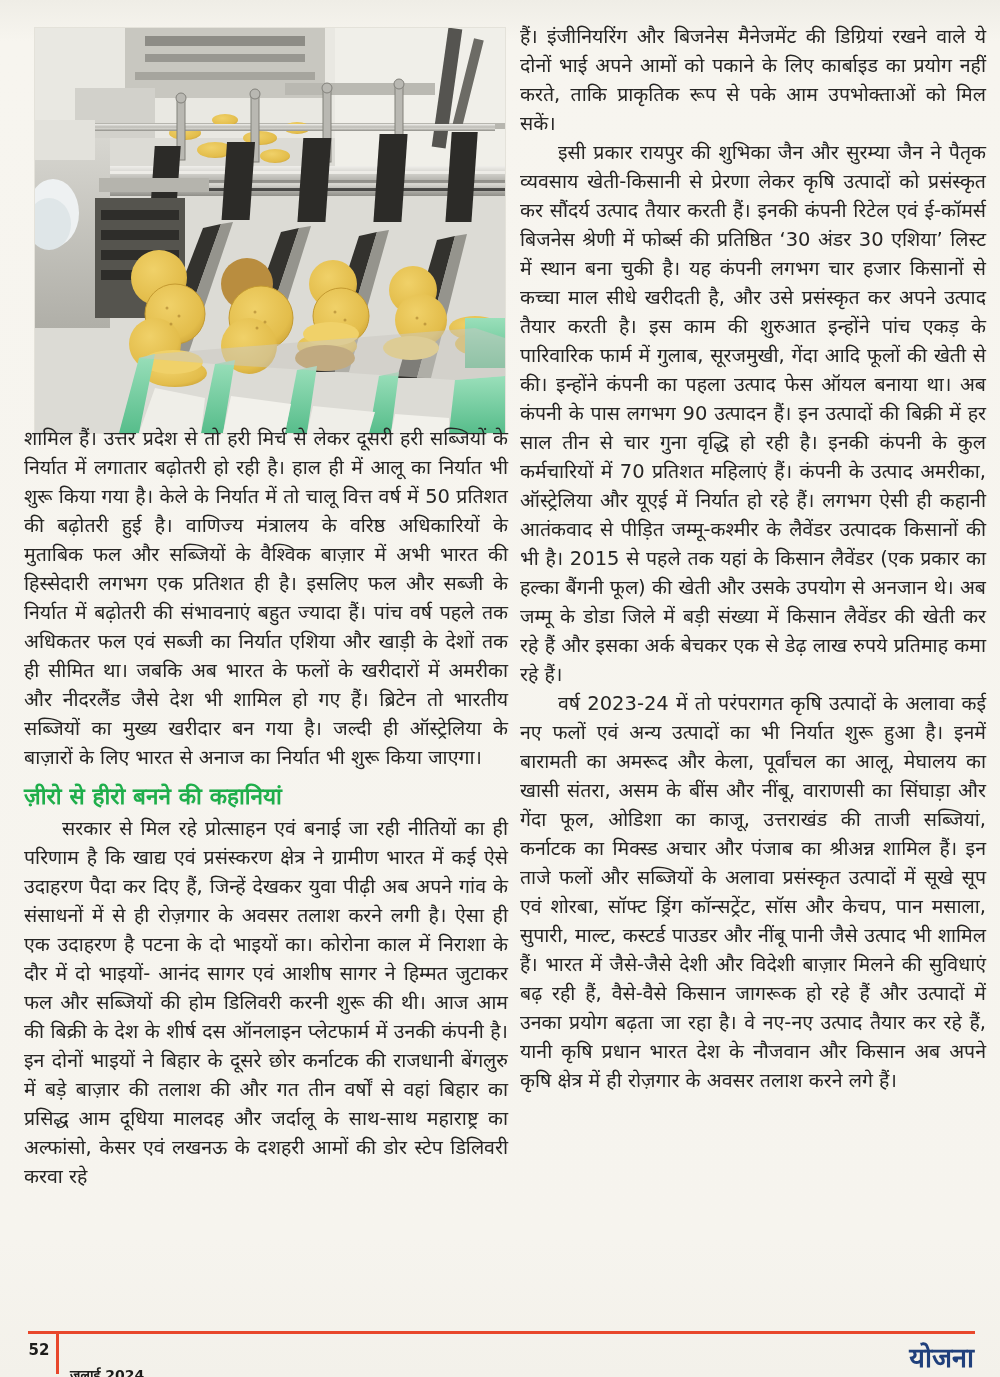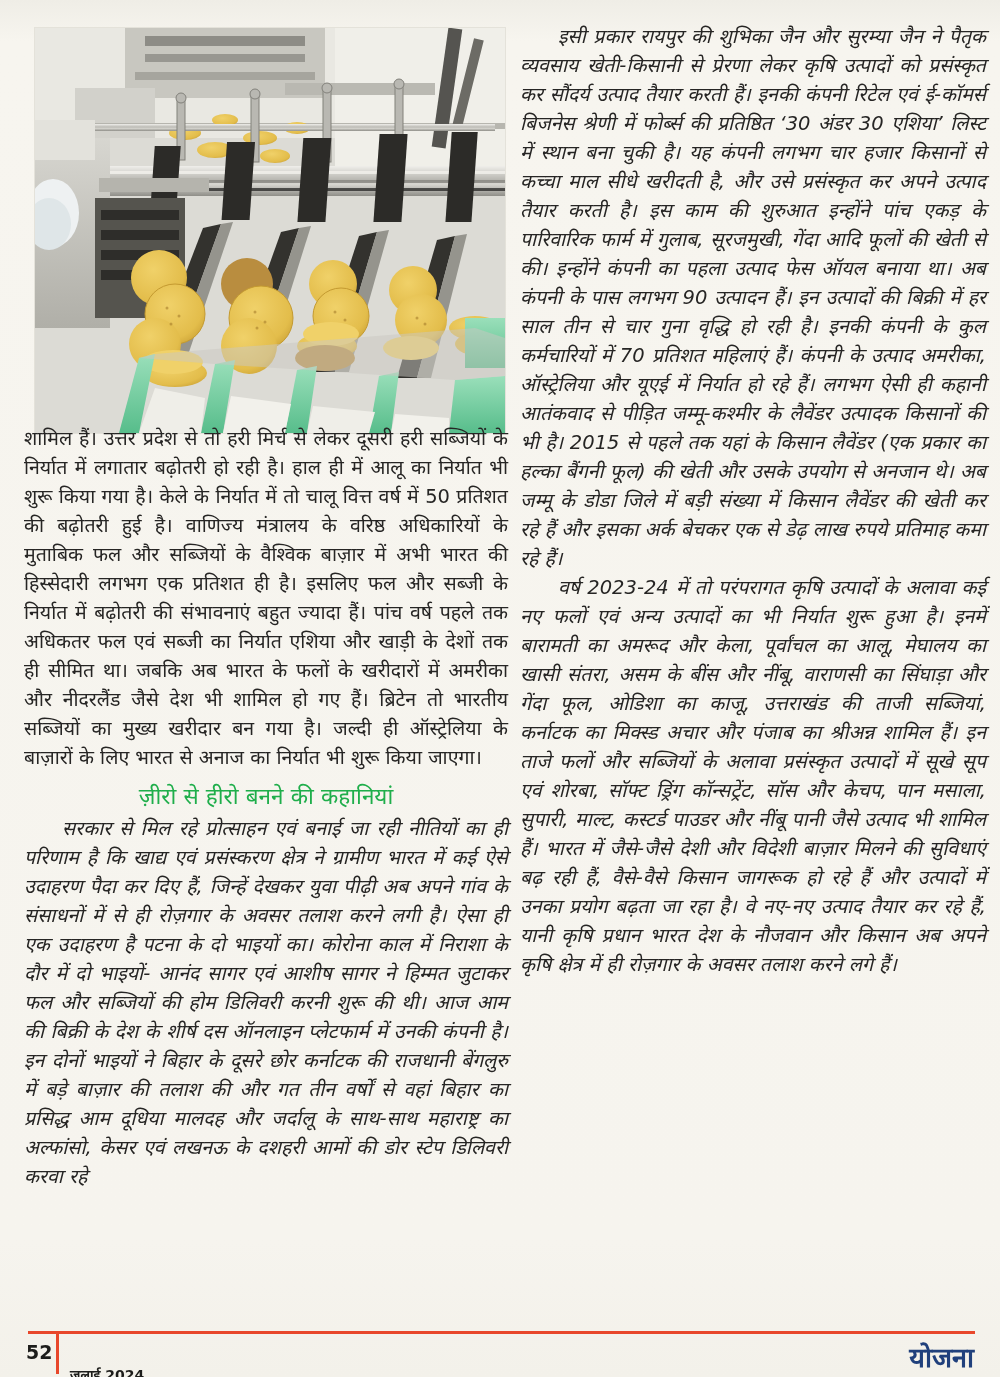--- a/index.html
+++ b/index.html
@@ -15,40 +15,40 @@
     position:absolute;left:35px;top:28px;width:470px;height:405px;
     background:#dddcd6;box-shadow:0 0 0 1px #e4e2da;
   }
   
   .col{
     position:absolute;
     font-size:19.5px;line-height:29px;
     text-align:justify;
   }
   .col p{margin:0;}
-  .col p.indent{text-indent:38px;font-style:italic;}
+  .col p.indent{text-indent:38px;}
   .col-left{left:24px;top:424px;width:484px;}
   .col-right{left:520px;top:22px;width:466px;}
   h2.story-head{
     margin:9px 0 3px 0;
-    font-size:22.5px;line-height:30px;font-weight:normal;
-    color:#1fae4b;text-align:center;
+    font-size:22.5px;line-height:30px;font-weight:bold;
+    color:#1fae4b;text-align:left;
   }
   
   .footer-rule{
     position:absolute;left:28px;top:1331px;width:947px;height:3px;
     background:#e8472b;
   }
   .footer-vline{
     position:absolute;left:56px;top:1331px;width:2.5px;height:43px;
     background:#e8472b;
   }
   .footer-pageno{
     position:absolute;left:26px;top:1341px;width:26px;
-    font-size:19px;font-weight:bold;color:#1d1d1b;text-align:center;
+    font-size:15px;font-weight:bold;color:#1d1d1b;text-align:center;
     font-family:"DejaVu Sans",sans-serif;
   }
   .footer-issue{
     position:absolute;left:70px;top:1341px;
     font-size:14px;font-weight:bold;color:#1d1d1b;margin-top:24px;
   }
   .footer-brand{
     position:absolute;right:26px;top:1338px;
     font-size:27px;font-weight:bold;color:#20407c;
     font-family:"Liberation Serif","DejaVu Serif",serif;
@@ -214,20 +214,21 @@
     </svg>
   </div>
 
   <div class="col col-left">
     <p>शामिल हैं। उत्तर प्रदेश से तो हरी मिर्च से लेकर दूसरी हरी सब्जियों के निर्यात में लगातार बढ़ोतरी हो रही है। हाल ही में आलू का निर्यात भी शुरू किया गया है। केले के निर्यात में तो चालू वित्त वर्ष में 50 प्रतिशत की बढ़ोतरी हुई है। वाणिज्य मंत्रालय के वरिष्ठ अधिकारियों के मुताबिक फल और सब्जियों के वैश्विक बाज़ार में अभी भारत की हिस्सेदारी लगभग एक प्रतिशत ही है। इसलिए फल और सब्जी के निर्यात में बढ़ोतरी की संभावनाएं बहुत ज्यादा हैं। पांच वर्ष पहले तक अधिकतर फल एवं सब्जी का निर्यात एशिया और खाड़ी के देशों तक ही सीमित था। जबकि अब भारत के फलों के खरीदारों में अमरीका और नीदरलैंड जैसे देश भी शामिल हो गए हैं। ब्रिटेन तो भारतीय सब्जियों का मुख्य खरीदार बन गया है। जल्दी ही ऑस्ट्रेलिया के बाज़ारों के लिए भारत से अनाज का निर्यात भी शुरू किया जाएगा।</p>
     <h2 class="story-head">ज़ीरो से हीरो बनने की कहानियां</h2>
     <p class="indent">सरकार से मिल रहे प्रोत्साहन एवं बनाई जा रही नीतियों का ही परिणाम है कि खाद्य एवं प्रसंस्करण क्षेत्र ने ग्रामीण भारत में कई ऐसे उदाहरण पैदा कर दिए हैं, जिन्हें देखकर युवा पीढ़ी अब अपने गांव के संसाधनों में से ही रोज़गार के अवसर तलाश करने लगी है। ऐसा ही एक उदाहरण है पटना के दो भाइयों का। कोरोना काल में निराशा के दौर में दो भाइयों- आनंद सागर एवं आशीष सागर ने हिम्मत जुटाकर फल और सब्जियों की होम डिलिवरी करनी शुरू की थी। आज आम की बिक्री के देश के शीर्ष दस ऑनलाइन प्लेटफार्म में उनकी कंपनी है। इन दोनों भाइयों ने बिहार के दूसरे छोर कर्नाटक की राजधानी बेंगलुरु में बड़े बाज़ार की तलाश की और गत तीन वर्षों से वहां बिहार का प्रसिद्ध आम दूधिया मालदह और जर्दालू के साथ-साथ महाराष्ट्र का अल्फांसो, केसर एवं लखनऊ के दशहरी आमों की डोर स्टेप डिलिवरी करवा रहे</p>
   </div>
 
   <div class="col col-right">
+    <p>हैं। इंजीनियरिंग और बिजनेस मैनेजमेंट की डिग्रियां रखने वाले ये दोनों भाई अपने आमों को पकाने के लिए कार्बाइड का प्रयोग नहीं करते, ताकि प्राकृतिक रूप से पके आम उपभोक्ताओं को मिल सकें।</p>
     <p class="indent">इसी प्रकार रायपुर की शुभिका जैन और सुरम्या जैन ने पैतृक व्यवसाय खेती-किसानी से प्रेरणा लेकर कृषि उत्पादों को प्रसंस्कृत कर सौंदर्य उत्पाद तैयार करती हैं। इनकी कंपनी रिटेल एवं ई-कॉमर्स बिजनेस श्रेणी में फोर्ब्स की प्रतिष्ठित ‘30 अंडर 30 एशिया’ लिस्ट में स्थान बना चुकी है। यह कंपनी लगभग चार हजार किसानों से कच्चा माल सीधे खरीदती है, और उसे प्रसंस्कृत कर अपने उत्पाद तैयार करती है। इस काम की शुरुआत इन्होंने पांच एकड़ के पारिवारिक फार्म में गुलाब, सूरजमुखी, गेंदा आदि फूलों की खेती से की। इन्होंने कंपनी का पहला उत्पाद फेस ऑयल बनाया था। अब कंपनी के पास लगभग 90 उत्पादन हैं। इन उत्पादों की बिक्री में हर साल तीन से चार गुना वृद्धि हो रही है। इनकी कंपनी के कुल कर्मचारियों में 70 प्रतिशत महिलाएं हैं। कंपनी के उत्पाद अमरीका, ऑस्ट्रेलिया और यूएई में निर्यात हो रहे हैं। लगभग ऐसी ही कहानी आतंकवाद से पीड़ित जम्मू-कश्मीर के लैवेंडर उत्पादक किसानों की भी है। 2015 से पहले तक यहां के किसान लैवेंडर (एक प्रकार का हल्का बैंगनी फूल) की खेती और उसके उपयोग से अनजान थे। अब जम्मू के डोडा जिले में बड़ी संख्या में किसान लैवेंडर की खेती कर रहे हैं और इसका अर्क बेचकर एक से डेढ़ लाख रुपये प्रतिमाह कमा रहे हैं।</p>
     <p class="indent">वर्ष 2023-24 में तो परंपरागत कृषि उत्पादों के अलावा कई नए फलों एवं अन्य उत्पादों का भी निर्यात शुरू हुआ है। इनमें बारामती का अमरूद और केला, पूर्वांचल का आलू, मेघालय का खासी संतरा, असम के बींस और नींबू, वाराणसी का सिंघाड़ा और गेंदा फूल, ओडिशा का काजू, उत्तराखंड की ताजी सब्जियां, कर्नाटक का मिक्स्ड अचार और पंजाब का श्रीअन्न शामिल हैं। इन ताजे फलों और सब्जियों के अलावा प्रसंस्कृत उत्पादों में सूखे सूप एवं शोरबा, सॉफ्ट ड्रिंग कॉन्सट्रेंट, सॉस और केचप, पान मसाला, सुपारी, माल्ट, कस्टर्ड पाउडर और नींबू पानी जैसे उत्पाद भी शामिल हैं। भारत में जैसे-जैसे देशी और विदेशी बाज़ार मिलने की सुविधाएं बढ़ रही हैं, वैसे-वैसे किसान जागरूक हो रहे हैं और उत्पादों में उनका प्रयोग बढ़ता जा रहा है। वे नए-नए उत्पाद तैयार कर रहे हैं, यानी कृषि प्रधान भारत देश के नौजवान और किसान अब अपने कृषि क्षेत्र में ही रोज़गार के अवसर तलाश करने लगे हैं।</p>
   </div>
 
   <div class="footer-rule"></div>
   <div class="footer-vline"></div>
   <div class="footer-pageno">52</div>
   <div class="footer-issue">जुलाई 2024</div>
   <div class="footer-brand">योजना</div>
 

